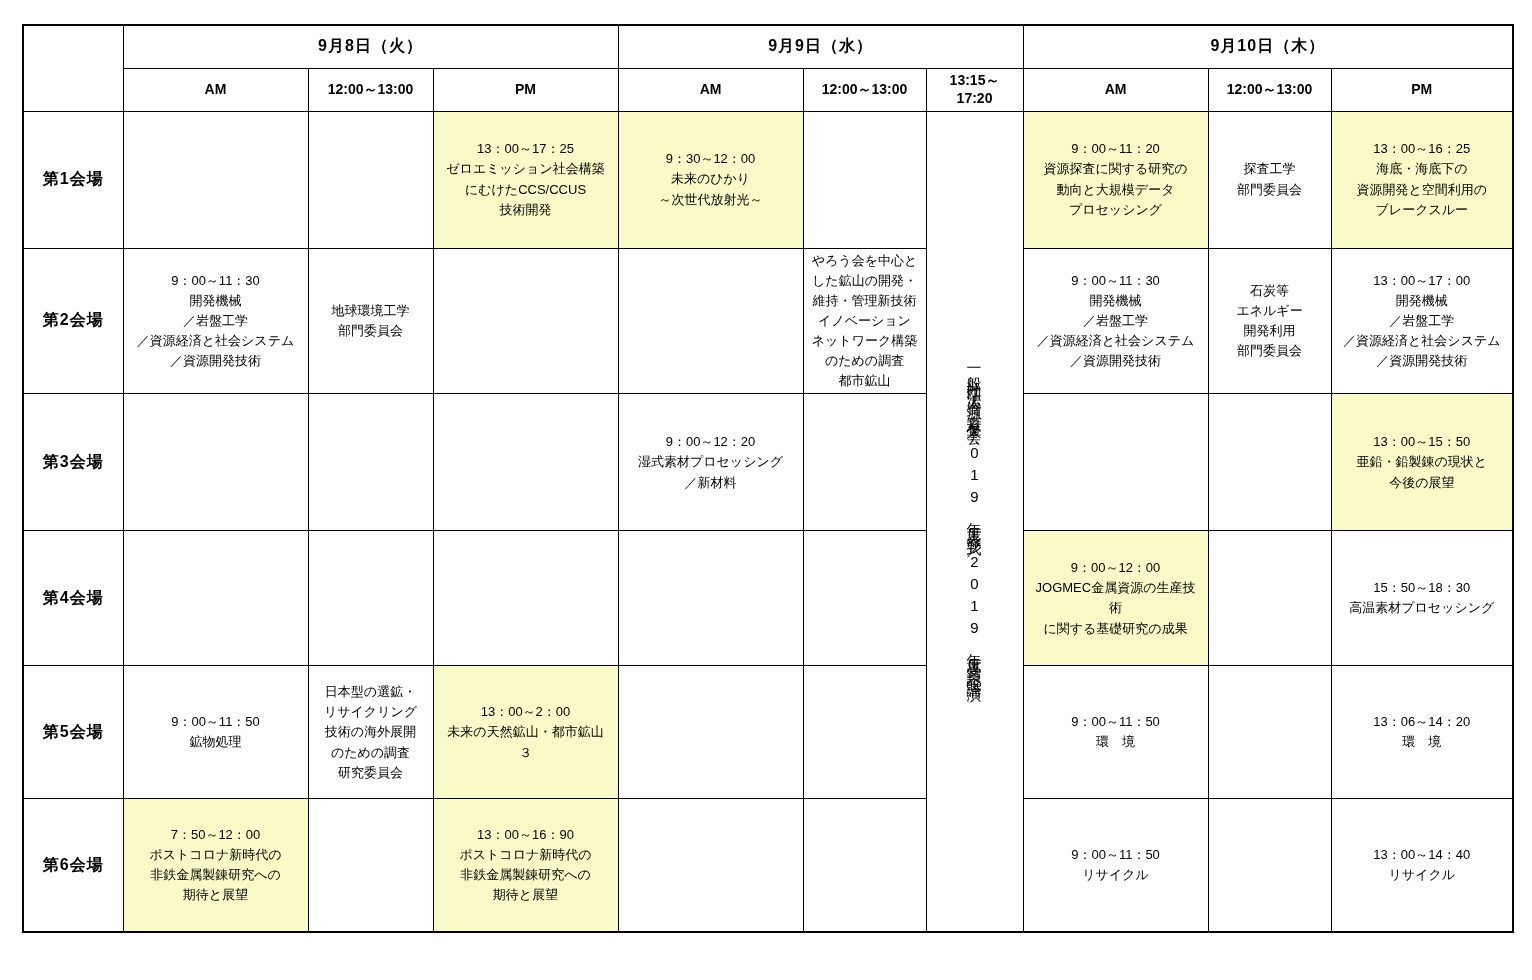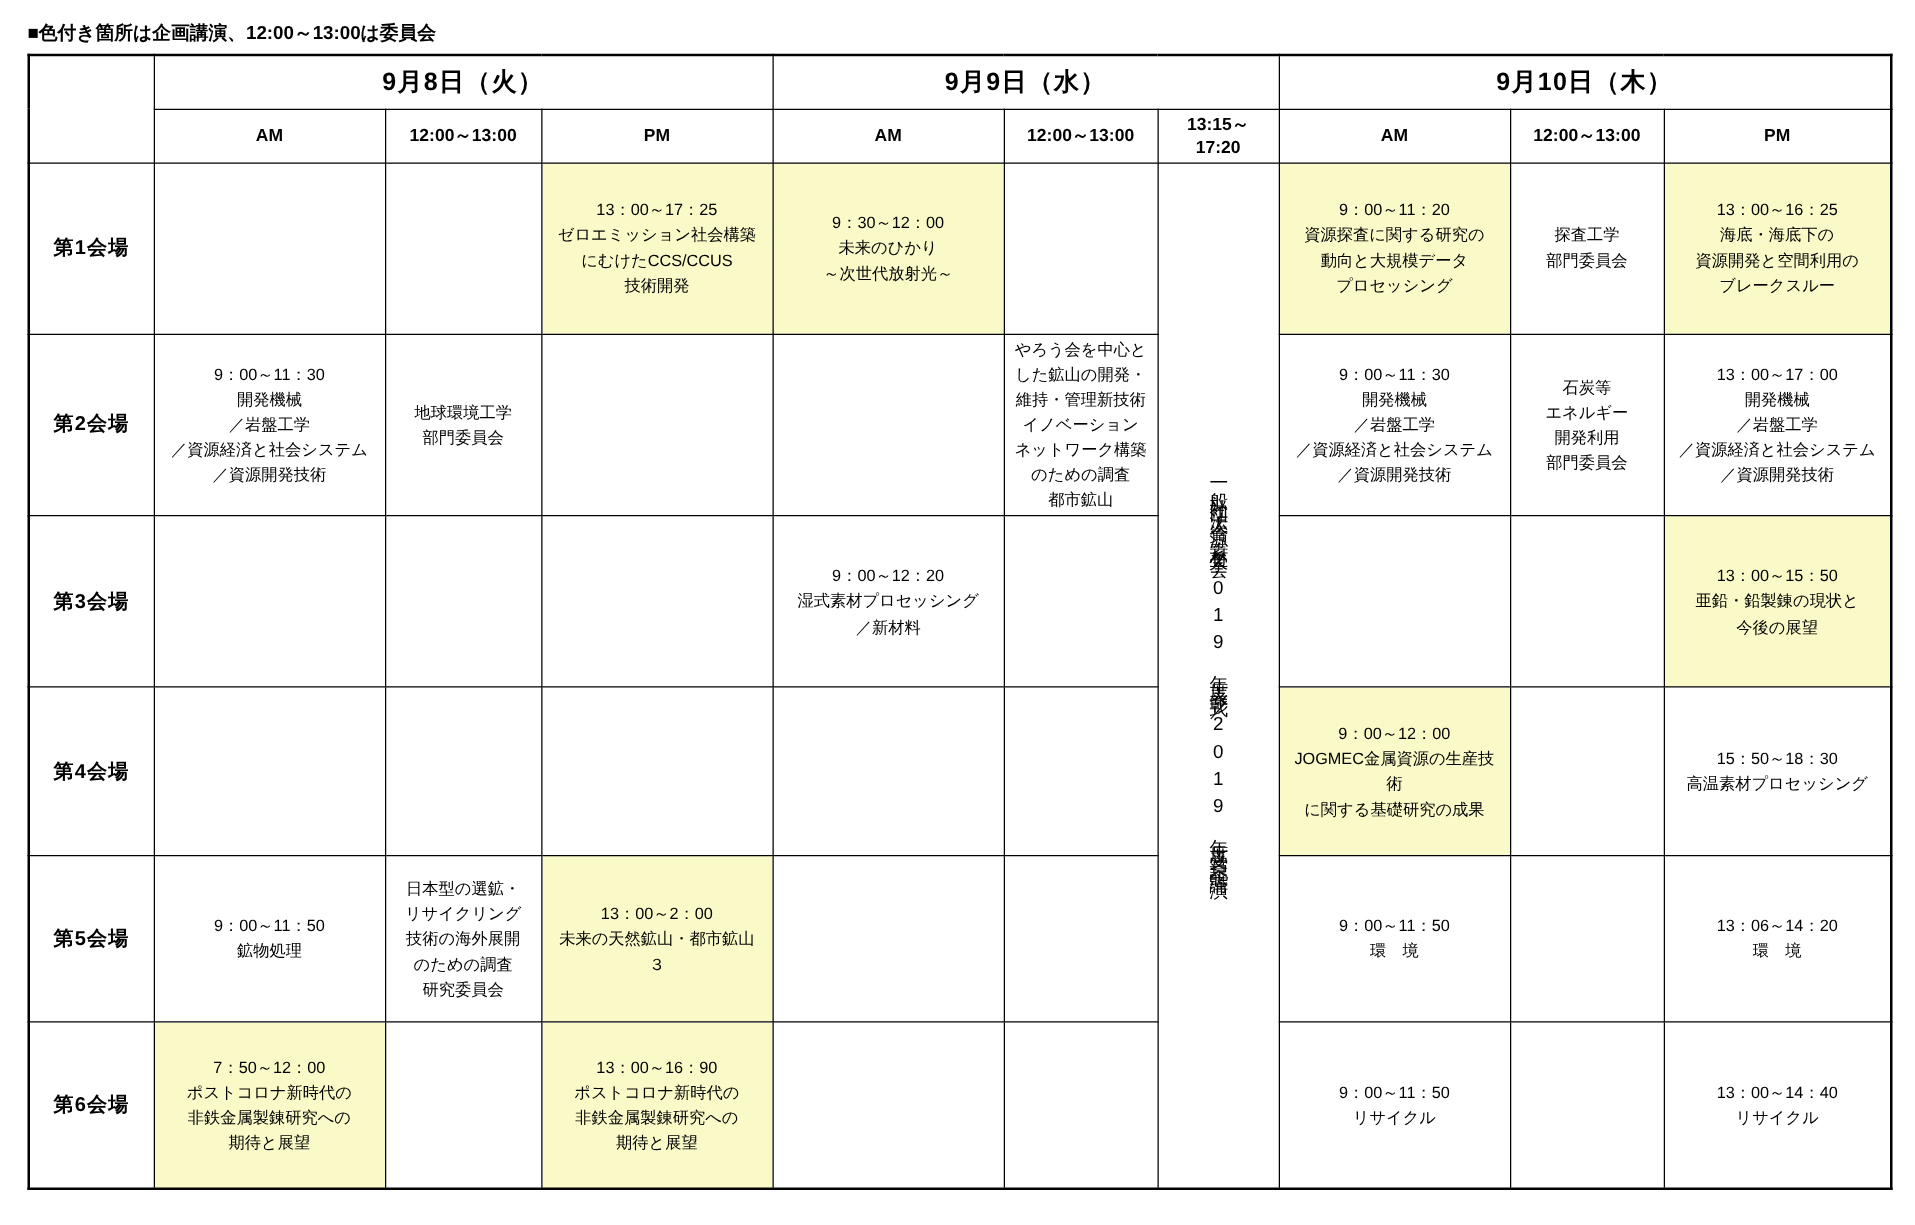--- a/index.html
+++ b/index.html
@@ -34,21 +34,21 @@
     border: 2px solid #000;
   }
   td {
     border: 1.5px solid #000;
     text-align: center;
     vertical-align: middle;
     padding: 2px;
     overflow: hidden;
   }
   td.day {
-    font-size: 20px;
+    font-size: 16px;
     font-weight: bold;
     height: 43px;
     letter-spacing: 1px;
   }
   td.slot {
     font-size: 14px;
     font-weight: bold;
     height: 43px;
     white-space: pre-line;
     line-height: 1.25;
@@ -71,21 +71,20 @@
     display: inline-block;
     font-size: 15px;
     line-height: 1;
     letter-spacing: 0.32em;
   }
 </style>
 </head>
 <body>
 
 <div class="header-bar">
-  <span class="legend">■色付き箇所は企画講演、12:00～13:00は委員会</span>
 </div>
 
 <table class="schedule">
   <colgroup>
     <col style="width:100px">
       <col style="width:185px">
       <col style="width:125px">
       <col style="width:185px">
     <col style="width:185px">
       <col style="width:123px">

